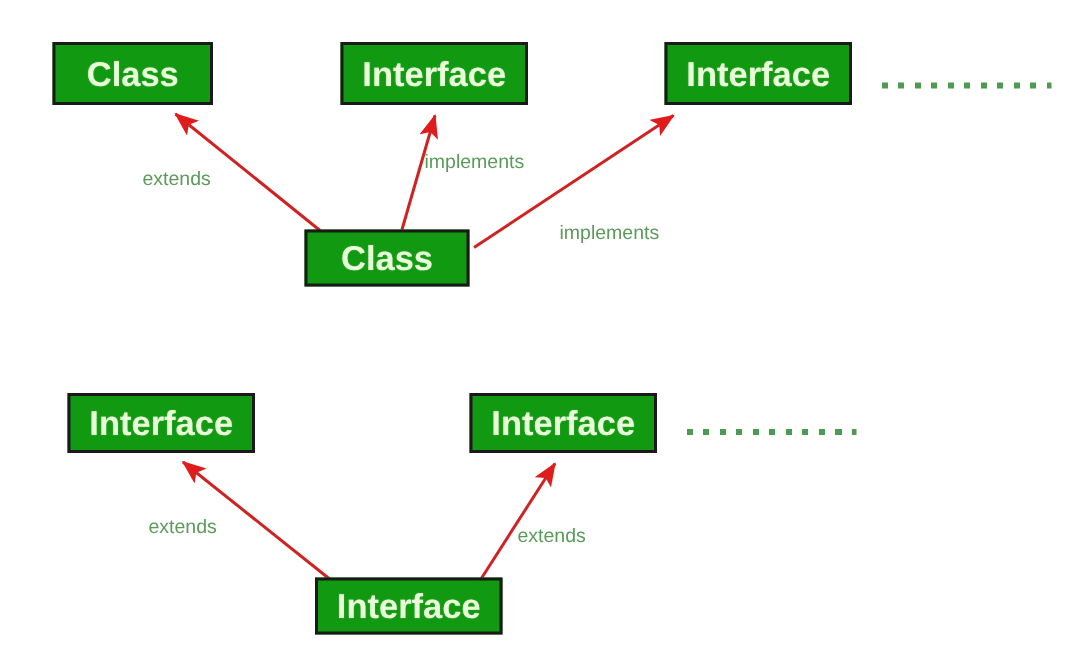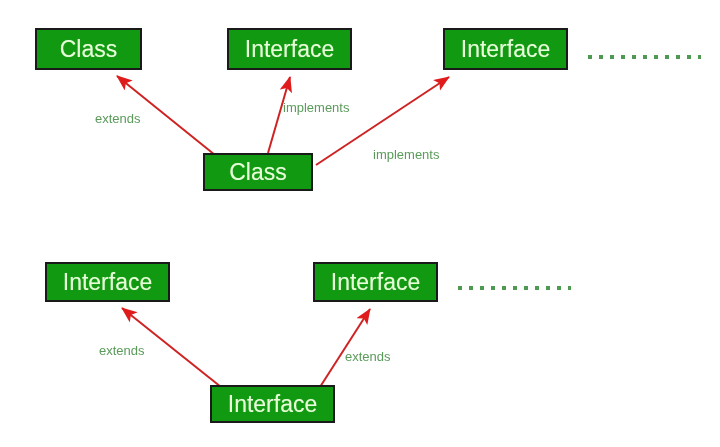--- a/index.html
+++ b/index.html
@@ -20,21 +20,21 @@
   .node {
     position: absolute;
     background: #119911;
     border: 2px solid #1a1a1a;
     box-sizing: border-box;
     display: flex;
     align-items: center;
     justify-content: center;
     color: #e8ffd8;
     font-family: "Liberation Sans", sans-serif;
-    font-weight: normal;
+    font-weight: bold;
     font-size: 23px;
     letter-spacing: 0px;
     text-shadow: 0 0 1px rgba(255,255,255,0.35);
     line-height: 1;
     white-space: nowrap;
     user-select: none;
   }
   .edge-label {
     position: absolute;
     color: #5a9b5a;

